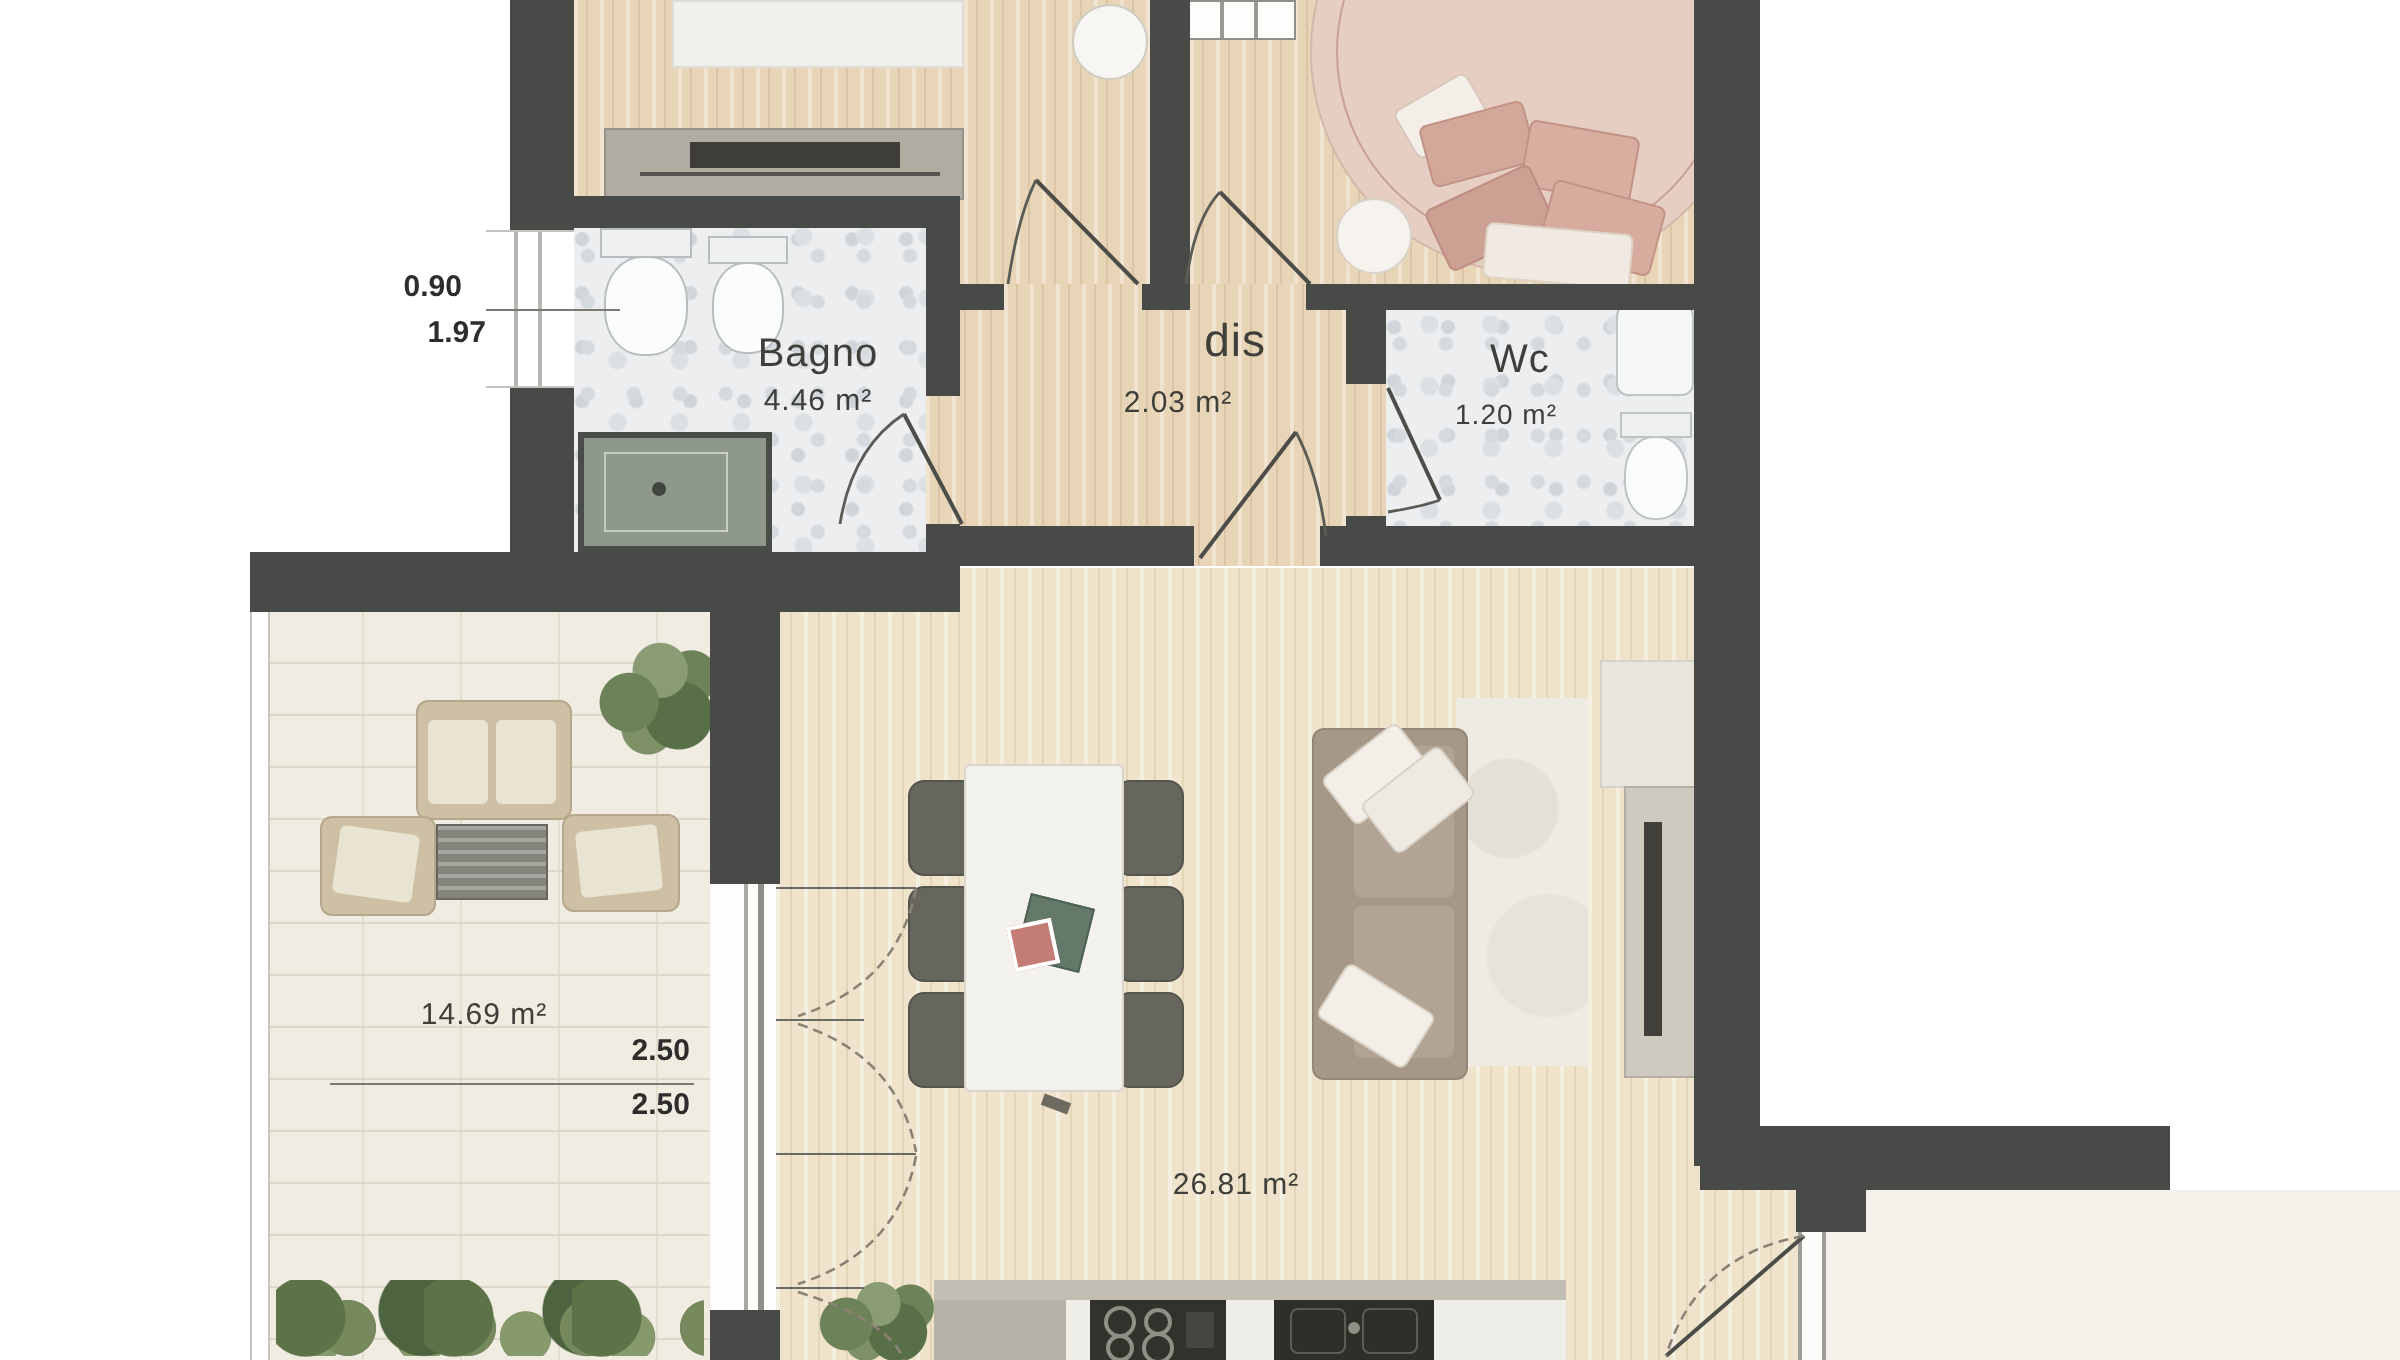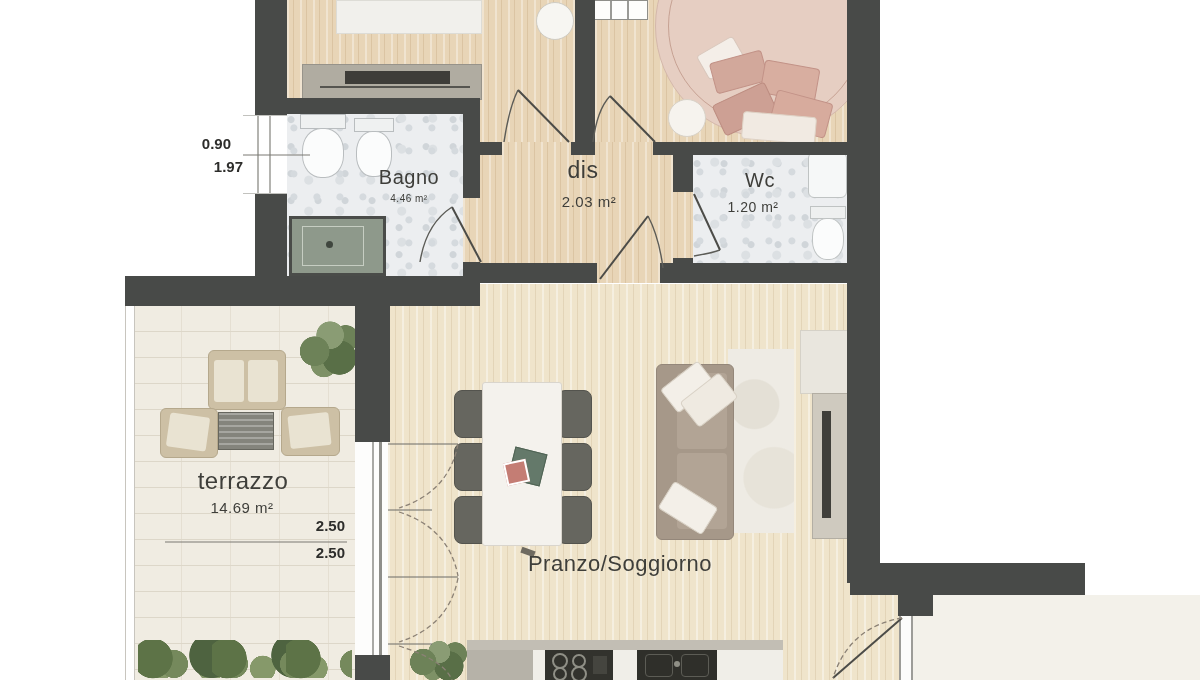--- a/index.html
+++ b/index.html
@@ -197,31 +197,30 @@
     <path d="M399 512 Q449 528 458 576" stroke="#8b8175" stroke-width="1.3" stroke-dasharray="5 3" fill="none"></path>
     <path d="M458 578 Q449 626 399 642" stroke="#8b8175" stroke-width="1.3" stroke-dasharray="5 3" fill="none"></path>
     <path d="M399 646 Q444 660 452 680" stroke="#8b8175" stroke-width="1.3" stroke-dasharray="5 3" fill="none"></path>
     <path d="M388 444 H458" stroke="#6b6b66" stroke-width="1" fill="none"></path>
     <path d="M388 510 H432" stroke="#6b6b66" stroke-width="1" fill="none"></path>
     <path d="M388 577 H458" stroke="#6b6b66" stroke-width="1" fill="none"></path>
     <path d="M388 644 H432" stroke="#6b6b66" stroke-width="1" fill="none"></path>
   </svg>
 
   <div class="abs label" style="left:339px;top:166px;width:140px;font-size:20px;">Bagno</div>
-  <div class="abs label" style="left:339px;top:193px;width:140px;font-size:10px;">4.46 m²</div>
-
-  <div class="abs label" style="left:533px;top:158px;width:100px;font-size:23px;">dis</div>
+  <div class="abs label" style="left:339px;top:193px;width:140px;font-size:15px;">4.46 m²</div>
+
+  <div class="abs label" style="left:533px;top:158px;width:100px;font-size:23px;text-align:right;">dis</div>
   <div class="abs label" style="left:529px;top:194px;width:120px;font-size:15px;">2.03 m²</div>
 
   <div class="abs label" style="left:710px;top:169px;width:100px;font-size:20px;">Wc</div>
   <div class="abs label" style="left:693px;top:200px;width:120px;font-size:14px;">1.20 m²</div>
 
-  <div class="abs label" style="left:173px;top:468px;width:140px;font-size:24px;">terrazzo</div>
   <div class="abs label" style="left:172px;top:500px;width:140px;font-size:15px;">14.69 m²</div>
 
-  <div class="abs label" style="left:510px;top:552px;width:220px;font-size:22px;">Pranzo/Soggiorno</div>
+  <div class="abs label" style="left:508px;top:585px;width:220px;font-size:15px;">26.81 m²</div>
 
   <div class="abs dim" style="left:184px;top:135px;width:47px;">0.90</div>
   <div class="abs dim" style="left:196px;top:158px;width:47px;">1.97</div>
   <div class="abs dim" style="left:298px;top:517px;width:47px;">2.50</div>
   <div class="abs dim" style="left:298px;top:544px;width:47px;">2.50</div>
 
 </div>
 
 </body></html>

